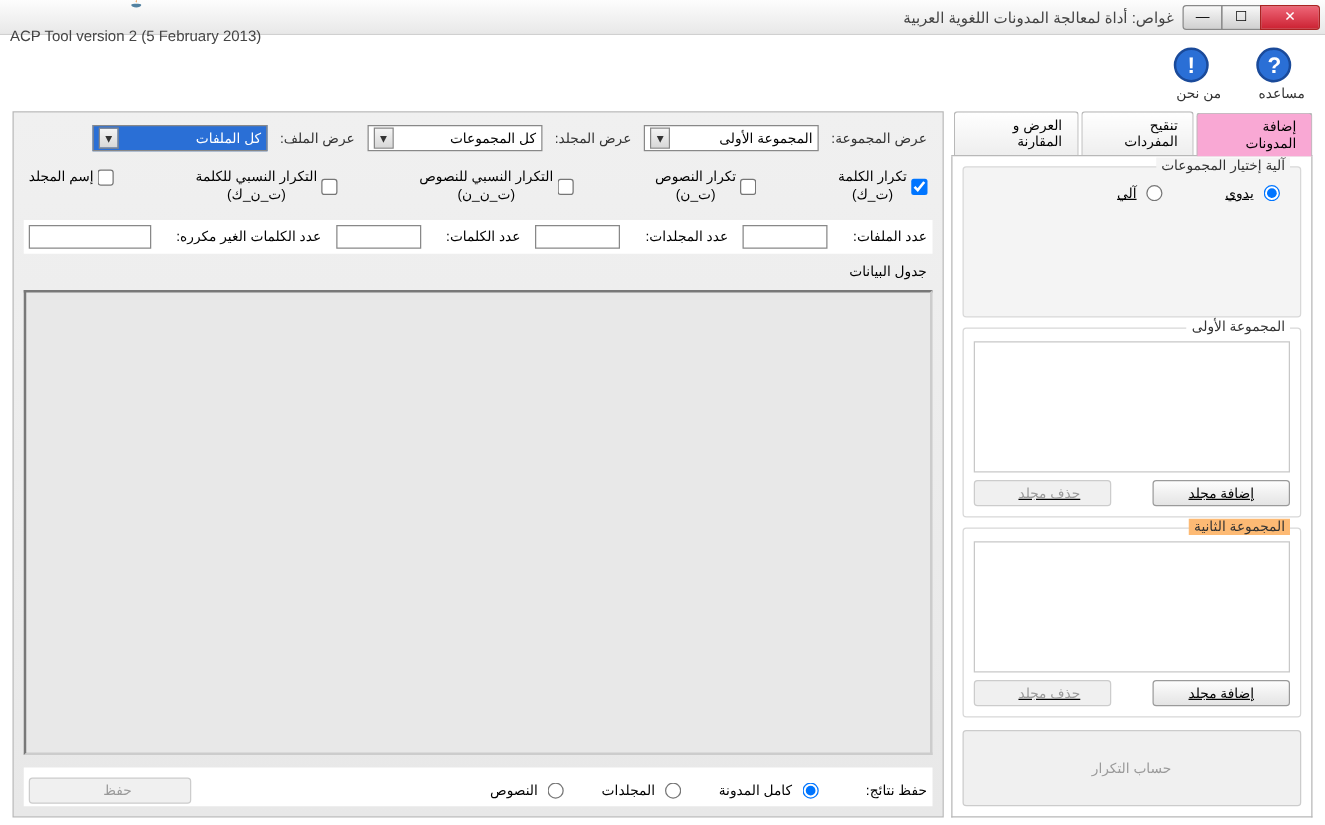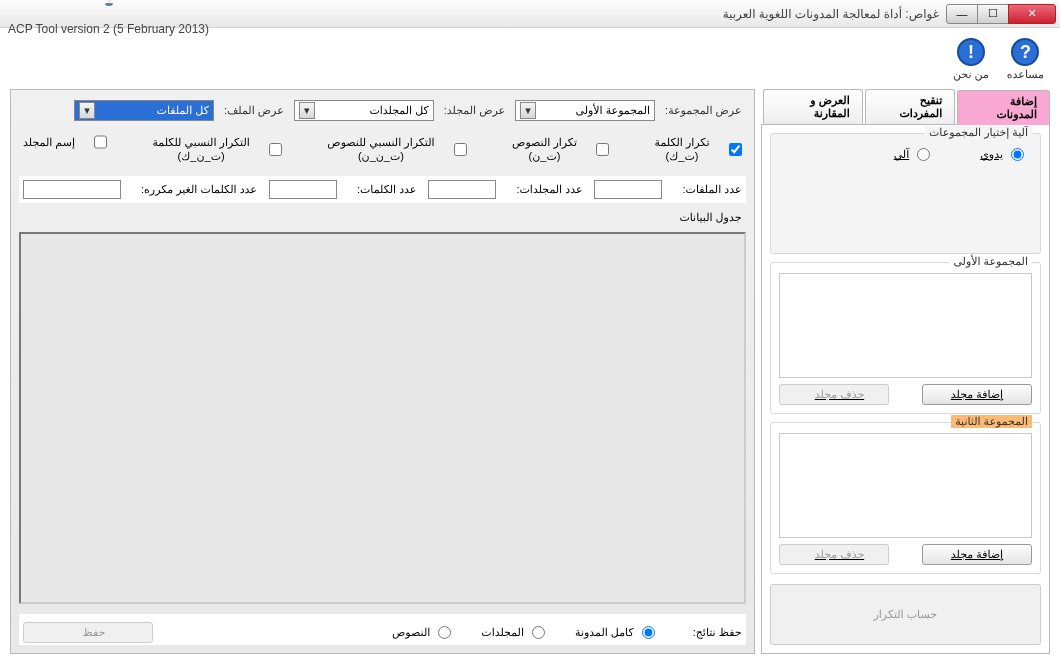--- a/index.html
+++ b/index.html
@@ -12,27 +12,27 @@
     .win-controls { display: flex; }
     .win-btn { width: 32px; height: 20px; border: 1px solid #888; background: linear-gradient(#f8f8f8, #d0d0d0); display: flex; align-items: center; justify-content: center; margin-left: -1px; }
     .win-btn.close { width: 48px; background: linear-gradient(#e67,  #c23); border-color: #a22; color: #fff; border-radius: 0 3px 3px 0; }
     .win-btn.min { border-radius: 3px 0 0 3px; }
     
     .app-body { padding: 6px 10px; height: calc(660px - 28px); display: flex; flex-direction: column; }
     
     .top-icons { display: flex; gap: 18px; padding: 4px 6px 8px; }
     .top-icon { display: flex; flex-direction: column; align-items: center; gap: 2px; cursor: pointer; }
     .top-icon-img { width: 28px; height: 28px; border-radius: 50%; background: #2a6fd6; border: 2px solid #1a4a9a; display: flex; align-items: center; justify-content: center; color: #fff; font-weight: bold; font-size: 18px; }
-    .top-icon-label { color: #333; font-size: 11px; }
+    .top-icon-label { color: #333; font-size: 11px; margin-left: 12px; }
     
     .main-row { display: flex; flex: 1; gap: 6px; }
     
     .tabs-area { width: 306px; display: flex; flex-direction: column; }
     .tab-headers { display: flex; border-bottom: 1px solid #b8b8b8; }
-    .tab { padding: 4px 12px; border: 1px solid #b8b8b8; border-bottom: none; background: linear-gradient(#fff, #eee); cursor: pointer; border-radius: 3px 3px 0 0; margin-left: 2px; font-weight: bold; }
+    .tab { padding: 4px 12px; border: 1px solid #b8b8b8; border-bottom: none; background: linear-gradient(#fff, #eee); cursor: pointer; border-radius: 3px 3px 0 0; margin-left: 2px; }
     .tab.active { background: #f9a8d4; position: relative; top: 1px; }
     .tab-content { border: 1px solid #b8b8b8; border-top: none; padding: 8px; flex: 1; display: flex; flex-direction: column; gap: 8px; }
     
     .group-box { border: 1px solid #d8d8d8; border-radius: 3px; padding: 10px 8px 8px; position: relative; background: #f4f4f4; text-decoration: underline; }
     .group-box.white { background: #fff; }
     .group-title { position: absolute; top: -8px; right: 8px; background: inherit; padding: 0 4px; font-size: 11px; color: #333; }
     
     .radio-row { display: flex; gap: 50px; justify-content: flex-start; padding: 4px 8px; }
     .radio-item { display: flex; align-items: center; gap: 4px; }
     .radio-item input { margin-left: 4px; }
@@ -45,21 +45,21 @@
     
     .left-panel { flex: 1; border: 1px solid #b8b8b8; padding: 8px; display: flex; flex-direction: column; gap: 6px; background: linear-gradient(#f0f0f0, #e8e8e8); }
     
     .dropdown-row { display: flex; gap: 10px; align-items: center; padding: 2px 4px; }
     .dd-label { color: #333; white-space: nowrap; }
     .dropdown { border: 1px solid #888; background: #fff; padding: 2px 4px; height: 21px; display: flex; align-items: center; justify-content: space-between; min-width: 120px; direction: rtl; }
     .dropdown.selected { background: #2a6fd6; color: #fff; }
     .dd-arrow { width: 16px; height: 17px; background: linear-gradient(#f4f4f4, #d8d8d8); border: 1px solid #888; display: flex; align-items: center; justify-content: center; color: #333; margin-right: 2px; }
     
     .checkbox-row { display: flex; gap: 16px; padding: 6px 4px; align-items: flex-start; justify-content: space-between; }
-    .cb-item { display: flex; gap: 16px; }
+    .cb-item { display: flex; gap: 0; }
     .cb-item input { margin-left: 3px; }
     .cb-label { text-align: center; line-height: 1.3; }
     
     .stats-row { display: flex; gap: 12px; padding: 4px; align-items: center; background: #fff; justify-content: space-between; }
     .stat-item { display: flex; align-items: center; gap: 20px; }
     .stat-input { width: 68px; height: 19px; border: 1px solid #888; background: #fff; padding: 1px 3px; }
     .stat-input.wide { width: 98px; }
     .stat-label { white-space: nowrap; }
     
     .data-label { text-align: right; padding: 2px 4px; }
@@ -148,21 +148,21 @@
 
     <div class="left-panel">
       <div class="dropdown-row">
         <span class="dd-label">عرض المجموعة:</span>
         <div class="dropdown" style="width:140px">
           <span>المجموعة الأولى</span>
           <span class="dd-arrow">▾</span>
         </div>
         <span class="dd-label">عرض المجلد:</span>
         <div class="dropdown" style="width:140px">
-          <span>كل المجلدات</span>
+          <span>كل المجموعات</span>
           <span class="dd-arrow">▾</span>
         </div>
         <span class="dd-label">عرض الملف:</span>
         <div class="dropdown selected" style="width:140px">
           <span>كل الملفات</span>
           <span class="dd-arrow" style="color:#333">▾</span>
         </div>
       </div>
 
       <div class="checkbox-row">

